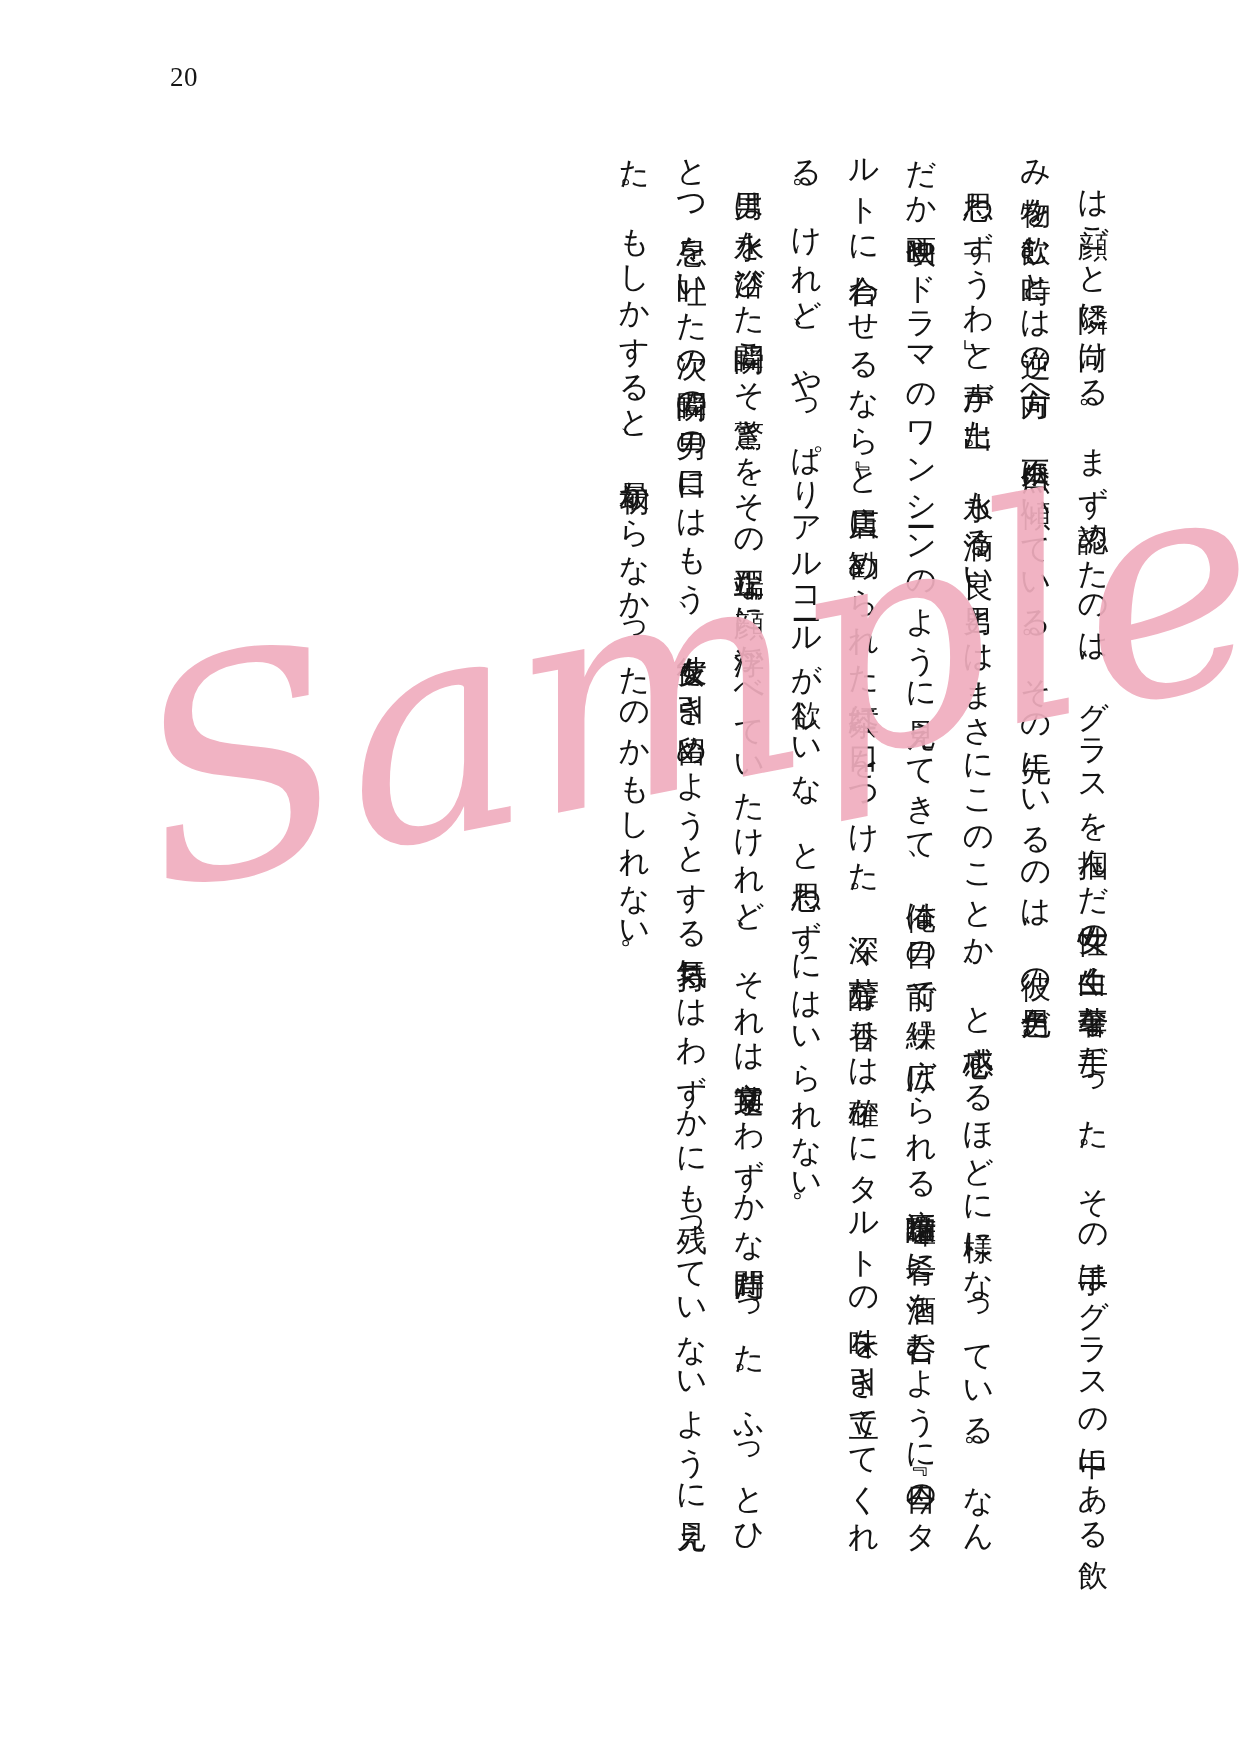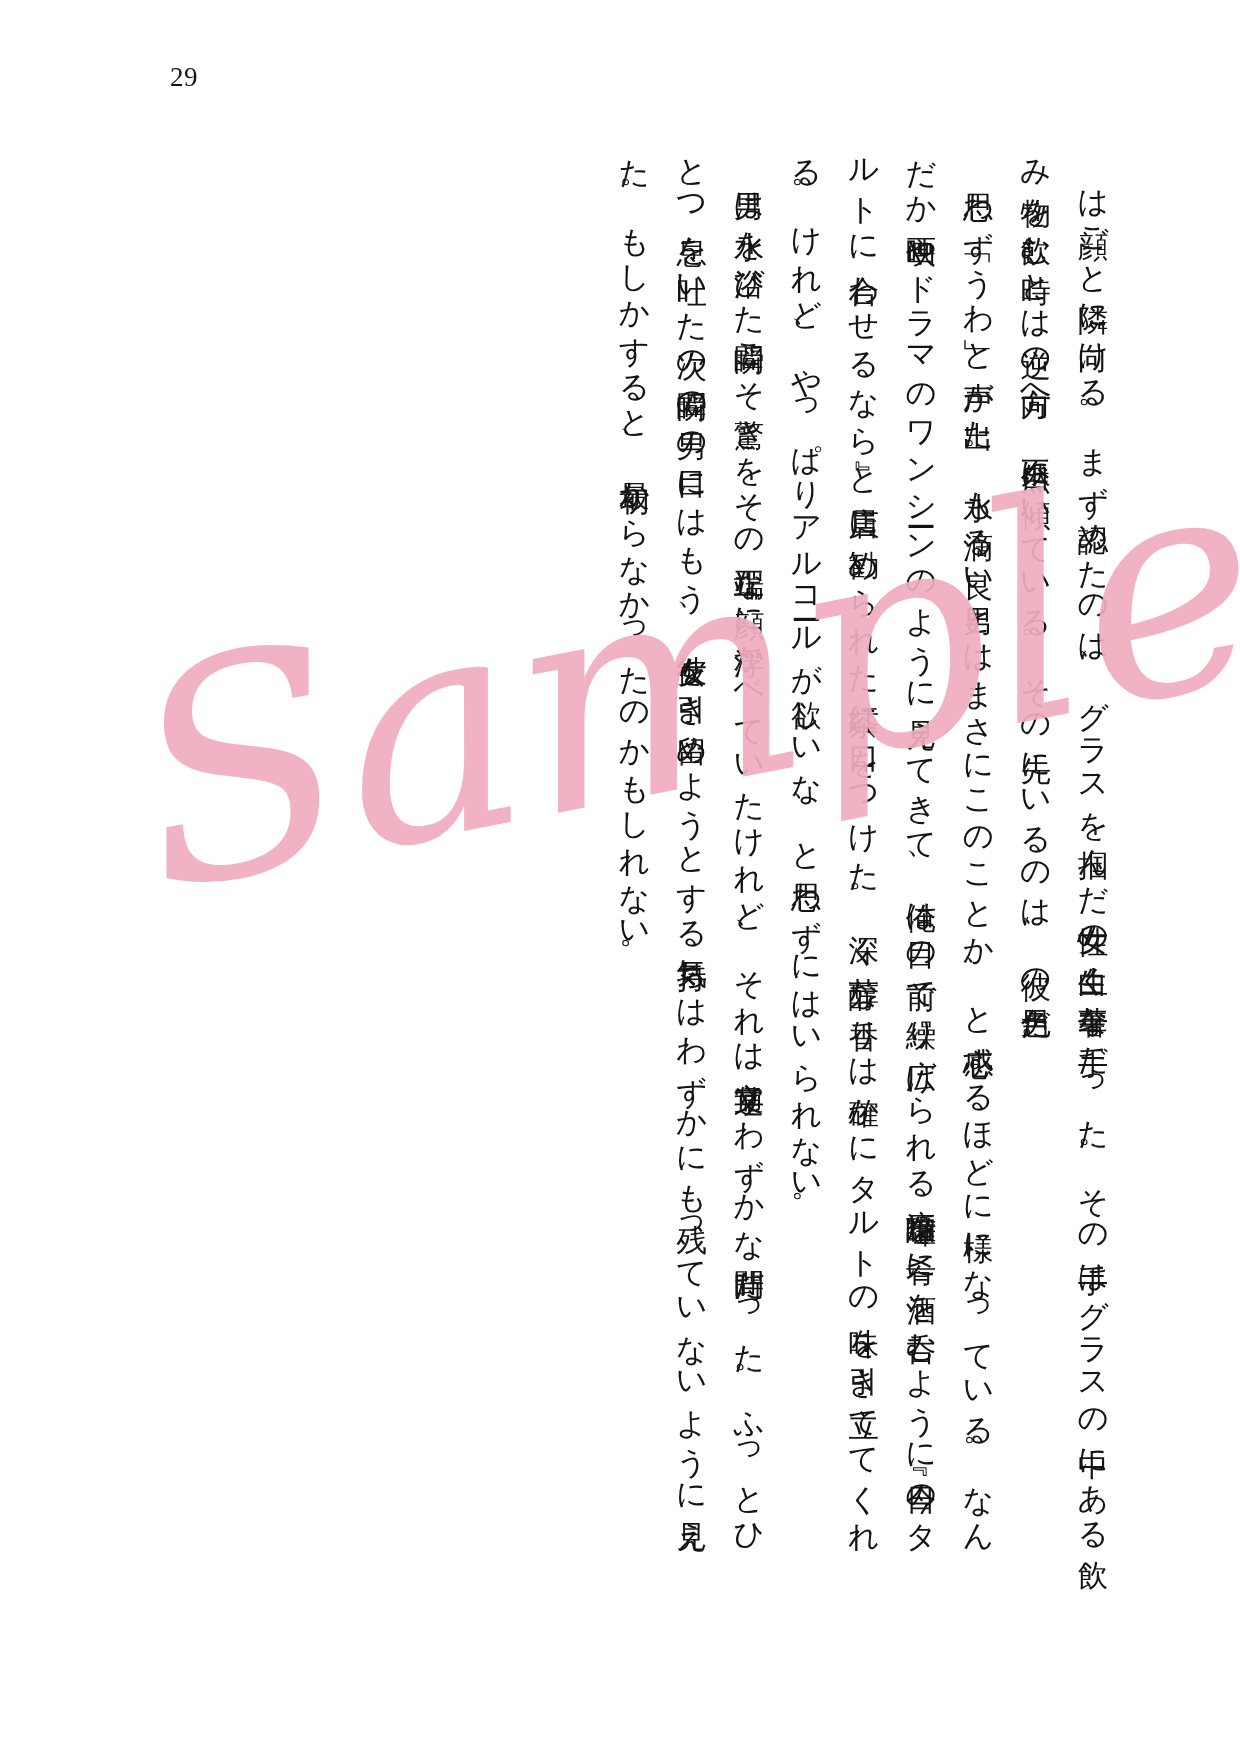--- a/index.html
+++ b/index.html
@@ -79,21 +79,21 @@
     font-size: 300px;
     fill: #f0adbe;
     opacity: 0.92;
   }
 </style>
 </head>
 <body>
 
 <div id="page">
 
-  <div id="page-number">29</div>
+  <div id="page-number">20</div>
 
   <div id="text-block">
     <p class="indent">は顔ごと隣に向ける。まず認めたのは、グラスを掴んだ女性の生白く華奢な手だった。その手はグラスの中にある飲み物を飲む時とは逆の方向へ、不自然に傾いている。その先にいるのは、彼の色男だ。</p>
     <p class="indent">思わず「うわ」と声が出た。水も滴る良い男とはまさにこのことか、と感心するほどに様になっている。なんだか映画やドラマのワンシーンのように見えてきて、俺は目の前で繰り広げられる痴話喧嘩を肴に酒を呑むように『今日のタルトに合わせるなら』と店員に勧められた紅茶に口をつけた。深く芳醇な香りは確かにタルトの味を引き立ててくれる。けれど、やっぱりアルコールが欲しいな、と思わずにはいられない。</p>
     <p class="indent">男は水を浴びた瞬間こそ驚きをその端正な顔に浮かべていたけれど、それは文字通りわずかな時間だった。ふっとひとつ息を吐いた次の瞬間の男の目にはもう、彼女を引き留めようとする気持ちはわずかにも残っていないように見えた。もしかすると、最初からなかったのかもしれない。</p>
   </div>
 
   <div id="watermark">
     <svg viewBox="0 0 840 340" preserveAspectRatio="xMidYMid meet" aria-hidden="true">
       <text x="10" y="250" transform="rotate(-11 10 250)">Sample</text>

